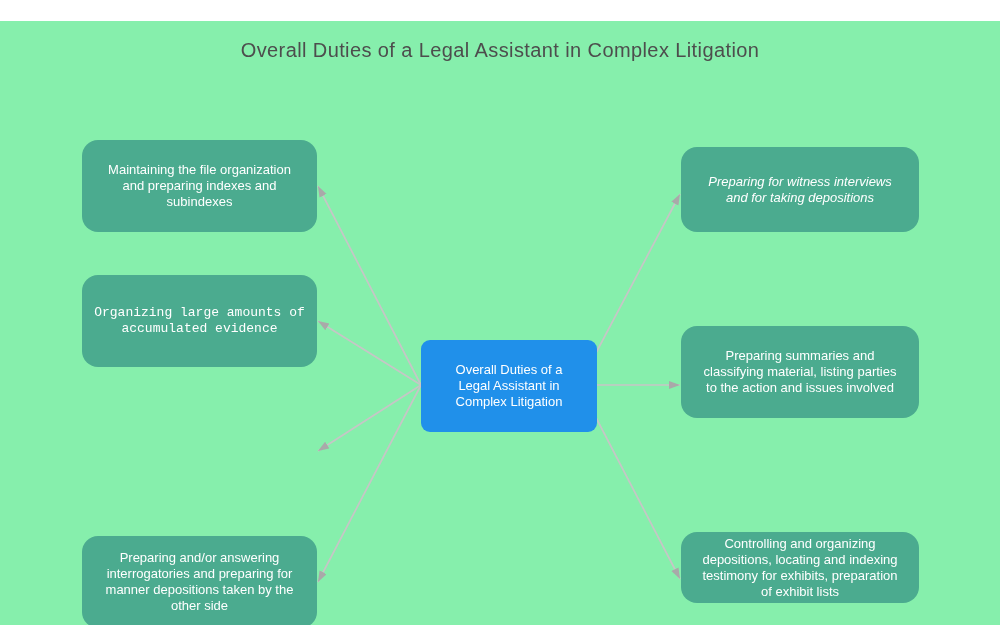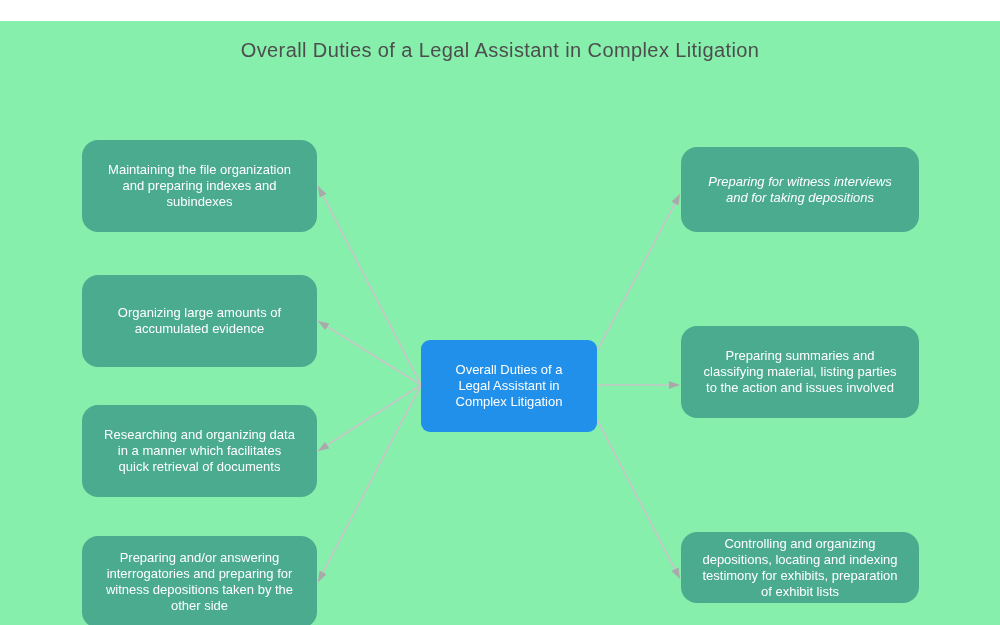--- a/index.html
+++ b/index.html
@@ -65,21 +65,21 @@
   .center-node {
     background: #2090ea;
     border-radius: 9px;
     left: 421px;
     top: 319px;
     width: 176px;
     height: 92px;
   }
   
   .pos-l1 { left: 82px;  top: 119px; }
-  .pos-l2 { left: 82px;  top: 254px; }
+  .pos-l2 { left: 82px;  top: 254px; font-family: Liberation Mono, monospace; }
   .pos-l3 { left: 82px;  top: 384px; }
   .pos-l4 { left: 82px;  top: 515px; }
   
   .pos-r1 { left: 681px; top: 126px; height: 85px; font-style: italic; }
   .pos-r2 { left: 681px; top: 305px; }
   .pos-r3 { left: 681px; top: 511px; height: 71px; }
 </style>
 </head>
 <body>
 
@@ -104,29 +104,24 @@
 
   <div class="node branch pos-l1">
     <span>Maintaining the file organization
 and preparing indexes and
 subindexes</span>
   </div>
   <div class="node branch pos-l2">
     <span>Organizing large amounts of
 accumulated evidence</span>
   </div>
-  <div class="node branch pos-l3">
-    <span>Researching and organizing data
-in a manner which facilitates
-quick retrieval of documents</span>
-  </div>
   <div class="node branch pos-l4">
     <span>Preparing and/or answering
 interrogatories and preparing for
-witness depositions taken by the
+manner depositions taken by the
 other side</span>
   </div>
 
   <div class="node center-node">
     <span>Overall Duties of a
 Legal Assistant in
 Complex Litigation</span>
   </div>
 
   <div class="node branch right pos-r1">

